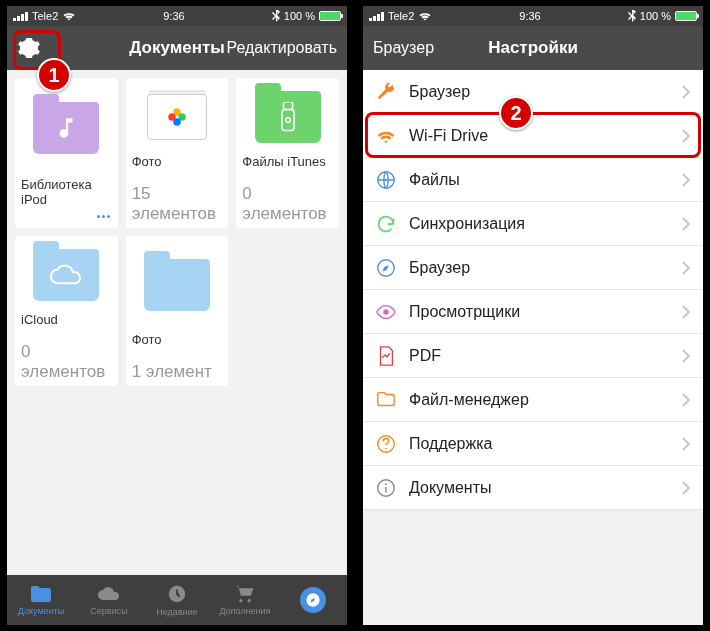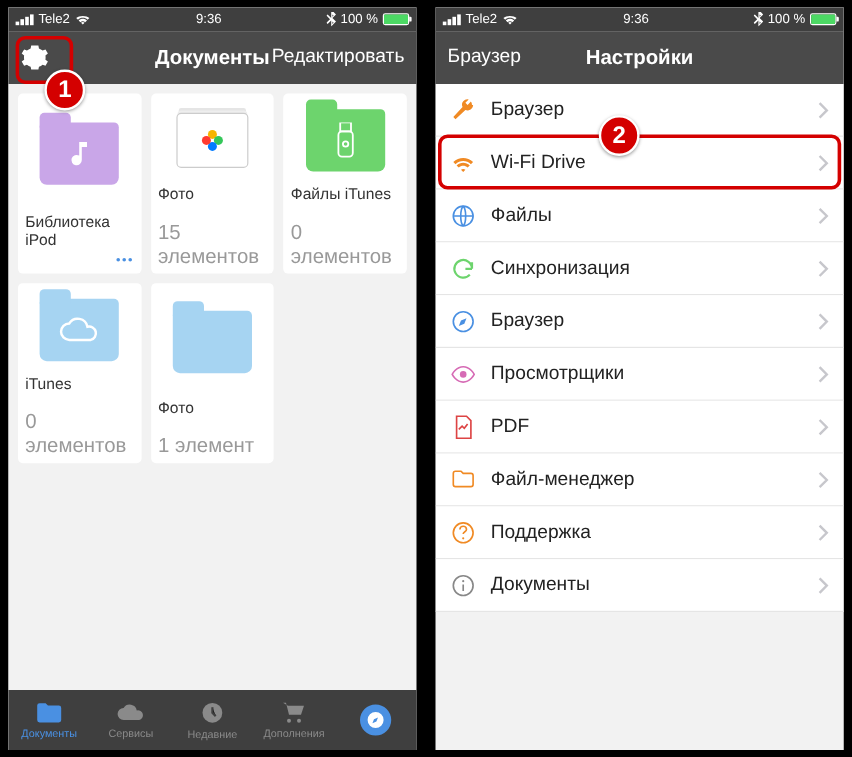--- a/index.html
+++ b/index.html
@@ -165,21 +165,21 @@
       <div class="tile">
         <div class="tile-icon">
             <div class="folder folder-blue">
               <div class="folder-inner">
           <svg width="34" height="22" viewBox="0 0 24 16">
                   <path fill="none" stroke="#fff" stroke-width="1.5" d="M6 14a5 5 0 010-10 6 6 0 0111 2 4 4 0 012 8H6z"></path>
                 </svg>
         </div>
             </div>
           </div>
-        <div class="tile-name">iTunes</div>
+        <div class="tile-name">iCloud</div>
         <div class="tile-foot">
             <span class="tile-count">0 элементов</span>
           </div>
       </div>
 
       <div class="tile">
         <div class="tile-icon">
             <div class="folder folder-blue"></div>
           </div>
         <div class="tile-name">Фото</div>

